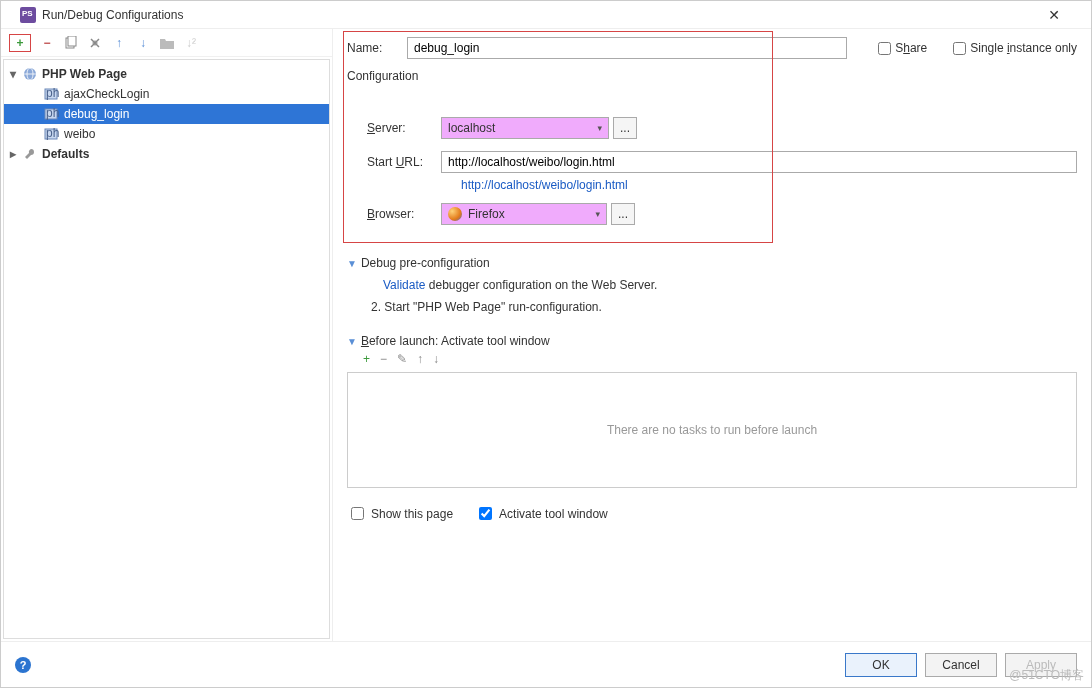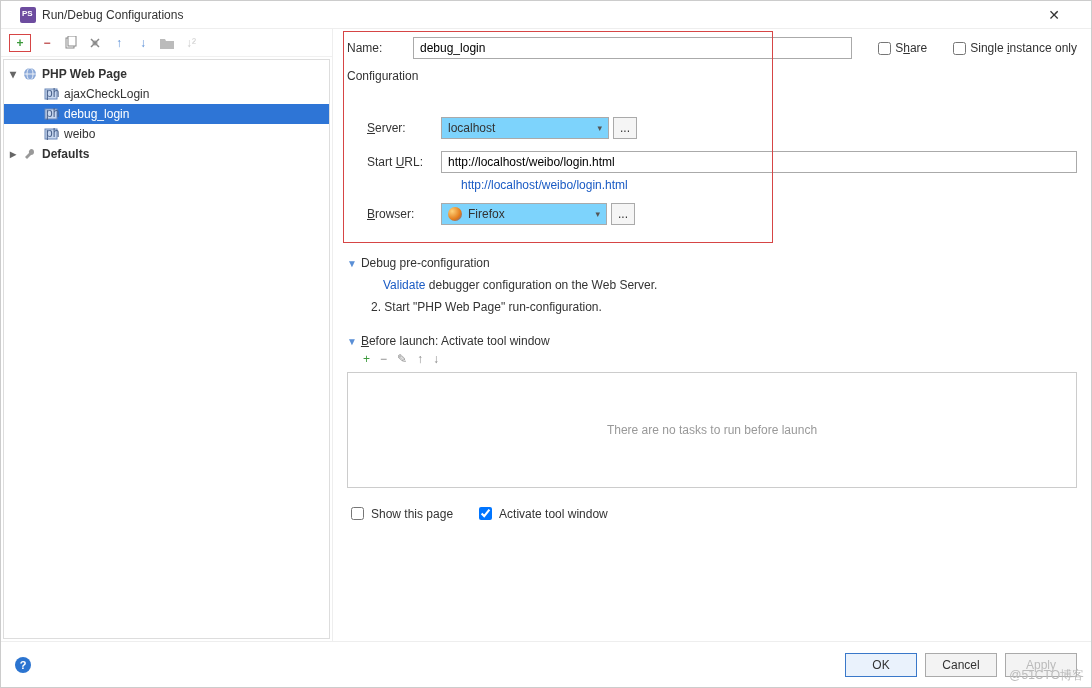--- a/index.html
+++ b/index.html
@@ -28,21 +28,21 @@
   .right { flex: 1; display: flex; flex-direction: column; padding: 8px 14px 0 14px; position: relative; }
   .top-row { display: flex; align-items: center; gap: 10px; margin-bottom: 10px; }
   .name-label { width: 50px; }
   .name-input { flex: 1; max-width: 440px; height: 22px; border: 1px solid #aaa; padding: 0 6px; }
   .chk-row { display: flex; align-items: center; gap: 4px; margin-left: 16px; white-space: nowrap; justify-content: flex-end; }
   .chk-row input[type=checkbox] { margin: 0; }
   .section-title { margin: 0 0 6px 0; }
   .form-grid { margin-left: 20px; margin-top: 25px; }
   .form-row { display: flex; align-items: center; min-height: 28px; }
   .form-row .lbl { width: 74px; }
-  .select { height: 22px; border: 1px solid #aaa; background: #7dd3fc; display: inline-flex; align-items: center; padding: 0 6px; justify-content: space-between; }
+  .select { height: 22px; border: 1px solid #aaa; background: #f0abfc; display: inline-flex; align-items: center; padding: 0 6px; justify-content: space-between; }
   .select.server { width: 168px; }
   .select.browser { width: 166px; }
   .caret { font-size: 9px; color: #555; }
   .dots-btn { width: 24px; height: 22px; border: 1px solid #aaa; background: #f5f5f5; margin-left: 4px; display: inline-flex; align-items: center; justify-content: center; cursor: pointer; }
   .url-input { flex: 1; height: 22px; border: 1px solid #aaa; padding: 0 6px; }
   .url-echo { color: #1a5bc4; margin-left: 94px; margin-top: 2px; margin-bottom: 8px; }
   .ff-icon { width: 14px; height: 14px; border-radius: 50%; background: radial-gradient(circle at 30% 30%, #ffd27a, #e37b1a 60%, #3a6ccf 100%); margin-right: 6px; }
   .red-highlight { position: absolute; border: 1px solid #d64545; left: -4px; top: -6px; width: 430px; height: 212px; pointer-events: none; }
   .expander { display: flex; align-items: center; gap: 4px; color: #333; cursor: pointer; margin-top: 6px; }
   .expander .tri { color: #5a8fd6; font-size: 10px; }
@@ -147,21 +147,21 @@
                   <path d="M9 2a3 3 0 00-3 4L2 10l2 2 4-4a3 3 0 003-3 3 3 0 00-2-3z" fill="#999"></path>
                 </svg>
               </span>
             <span>Defaults</span>
           </div>
         </div>
       </div>
 
       <div class="right mainpane">
         <div class="top-row">
-          <div style="position:relative;display:flex;align-items:center;flex:1;gap:16px">
+          <div style="position:relative;display:flex;align-items:center;flex:1;gap:10px">
             <div class="red-highlight"></div>
             <span class="name-label"><span>Name:</span></span>
             <input class="name-input" value="debug_login" style="">
           </div>
           <label class="chk-row">
               <input type="checkbox" style="">
               <span>S<span class="u">h</span>are</span>
             </label>
           <label class="chk-row">
               <input type="checkbox" style="">

